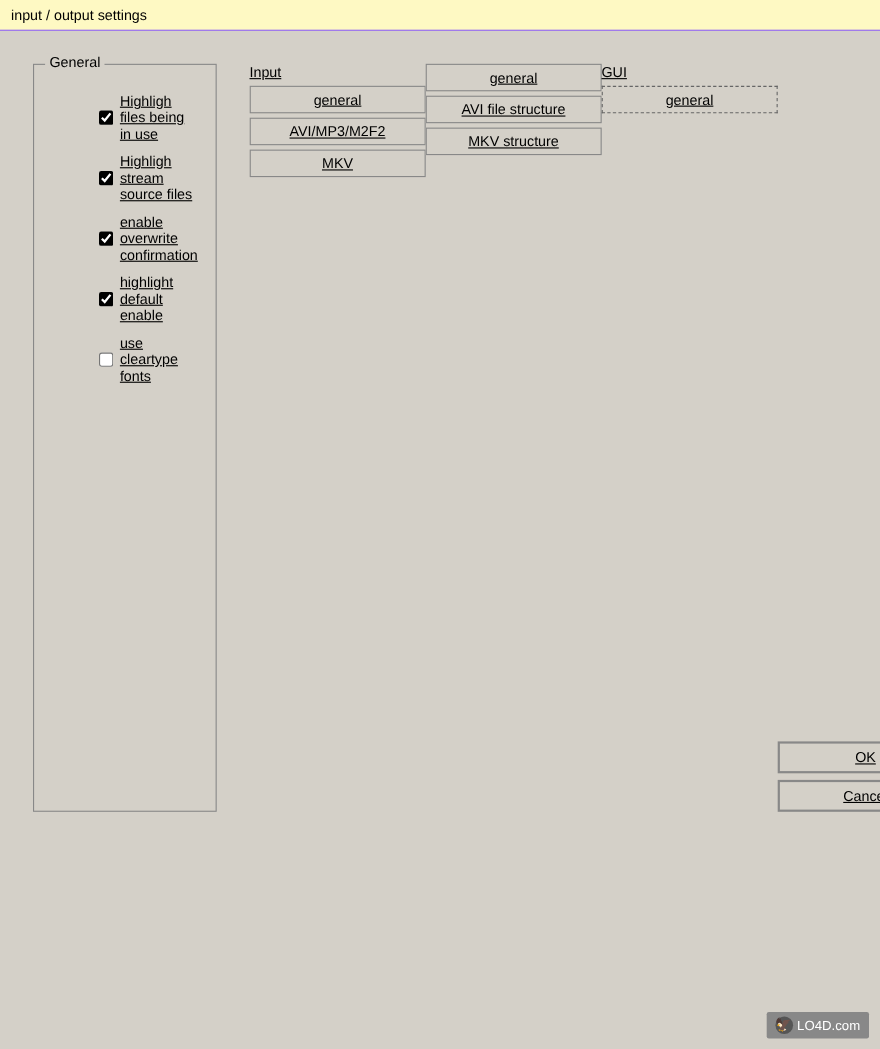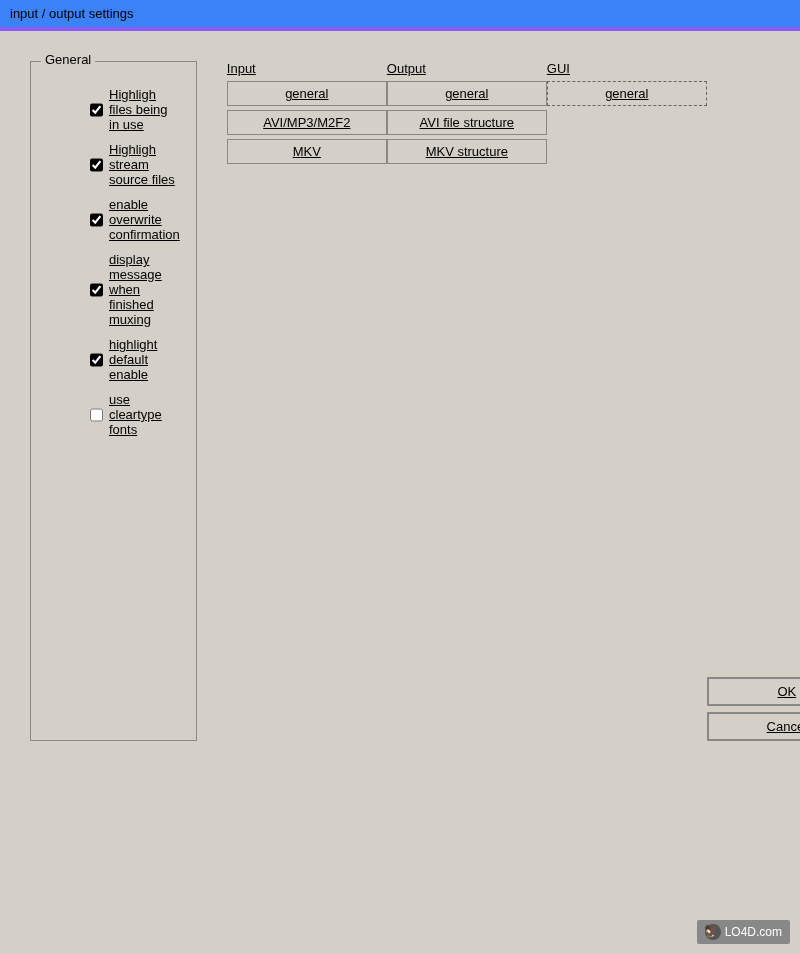--- a/index.html
+++ b/index.html
@@ -13,23 +13,23 @@
       height: 954px;
       background-color: #d4d0c8;
       font-family: Arial, sans-serif;
       font-size: 13px;
       color: #000;
       position: relative;
       overflow: hidden;
     }
 
     .title-bar {
-      background-color: #3b82f6;
+      background-color: #fef9c3;
       padding: 6px 10px;
-      border-bottom: 4px solid #8b5cf6;
+      border-bottom: 1px solid #8b5cf6;
       font-size: 13px;
       color: #000;
     }
 
     .main-content {
       display: flex;
       padding: 20px 30px;
       gap: 30px;
       margin-top: 10px;
       text-decoration: underline;
@@ -173,24 +173,20 @@
         </div>
         <div class="checkbox-item">
           <input type="checkbox" id="cb2" checked="" style="">
           <label for="cb2">Highligh stream source files</label>
         </div>
         <div class="checkbox-item">
           <input type="checkbox" id="cb3" checked="" style="">
           <label for="cb3">enable overwrite confirmation</label>
         </div>
         <div class="checkbox-item">
-          <input type="checkbox" id="cb4" checked="" style="">
-          <label for="cb4">display message when finished muxing</label>
-        </div>
-        <div class="checkbox-item">
           <input type="checkbox" id="cb5" checked="" style="">
           <label for="cb5">highlight default enable</label>
         </div>
         <div class="checkbox-item">
           <input type="checkbox" id="cb7" style="">
           <label for="cb7">use cleartype fonts</label>
         </div>
       </div>
   </div>
 
@@ -200,21 +196,20 @@
       <div class="section-label">Input</div>
       <div class="button-group">
 
       <button class="panel-button">general</button>
           <button class="panel-button">AVI/MP3/M2F2</button>
           <button class="panel-button">MKV</button>
         </div>
     </div>
 
     <div>
-      <div class="section-label">Output</div>
       <div class="button-group">
 
       <button class="panel-button">general</button>
           <button class="panel-button">AVI file structure</button>
           <button class="panel-button">MKV structure</button>
         </div>
     </div>
 
     <div>
       <div class="section-label">GUI</div>

